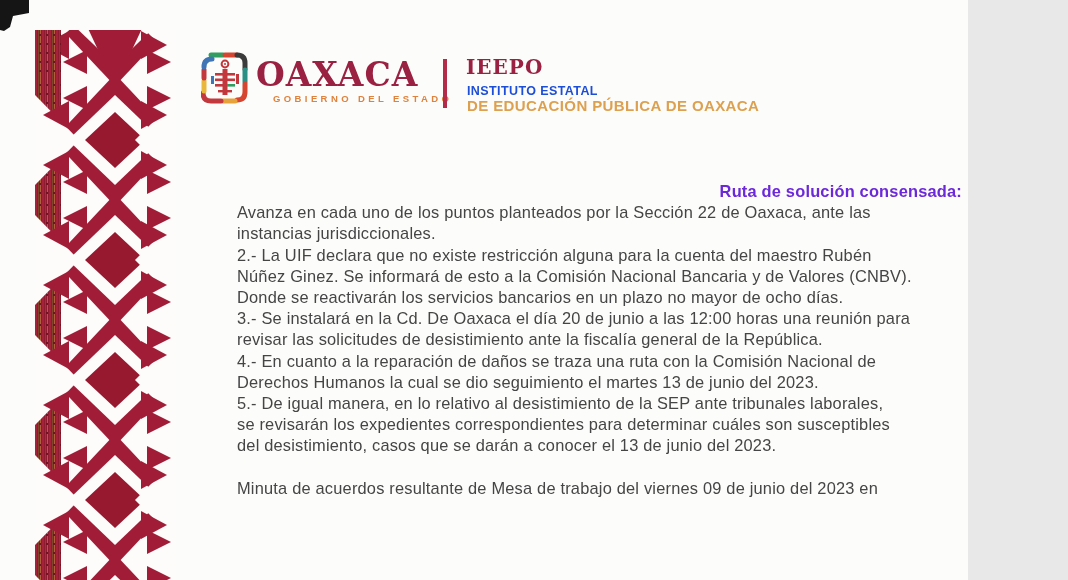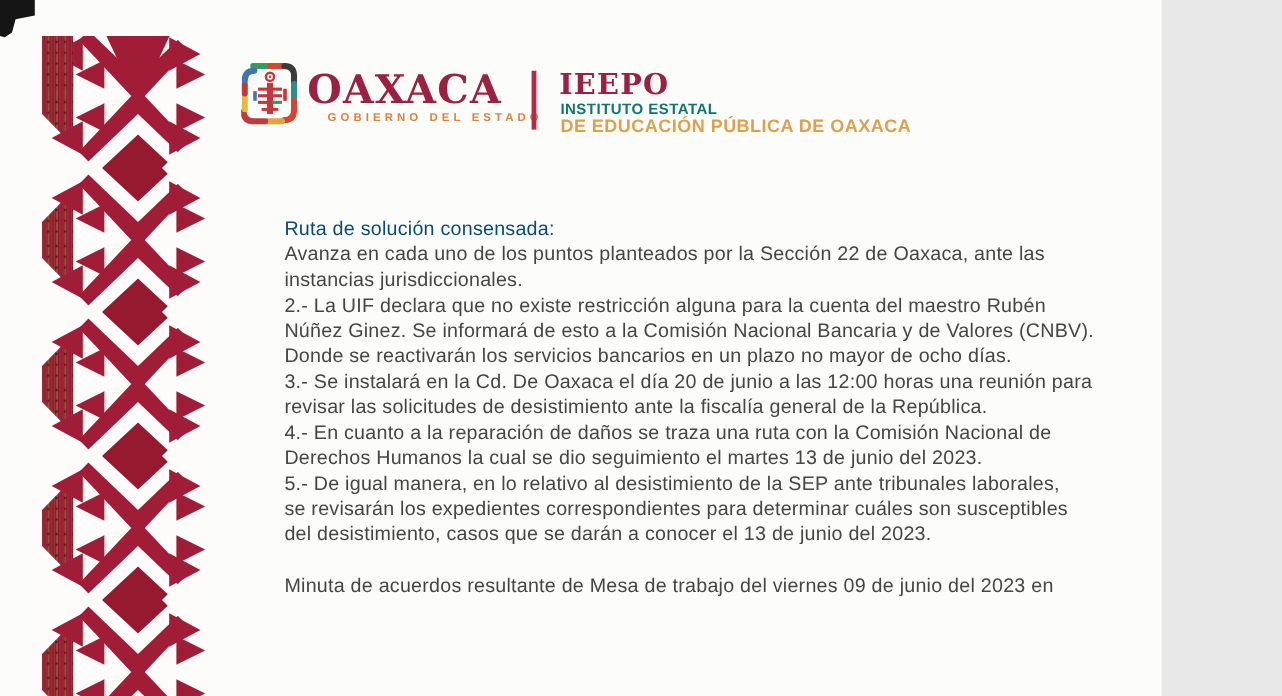--- a/index.html
+++ b/index.html
@@ -22,31 +22,31 @@
     font-size:33px;letter-spacing:1px;color:#9B2142;
   }
   .brand-tagline{
     position:absolute;left:273px;top:93px;
     font-size:9.5px;font-weight:bold;letter-spacing:3.4px;color:#E0813C;
   }
   .header-divider{position:absolute;left:443px;top:59px;width:4px;height:49px;background:#B32B49;}
   .brand-ieepo{
     position:absolute;left:466px;top:55px;
     font-family:"DejaVu Serif", serif;font-weight:bold;
-    font-size:24px;letter-spacing:1px;color:#9B2142;
+    font-size:20px;letter-spacing:1px;color:#9B2142;
   }
-  .inst-line1{position:absolute;left:467px;top:84px;font-size:12.5px;font-weight:600;letter-spacing:.4px;color:#0f766e;}
+  .inst-line1{position:absolute;left:467px;top:84px;font-size:12.5px;font-weight:600;letter-spacing:.4px;color:#1d4ed8;}
   .inst-line2{position:absolute;left:467px;top:97px;font-size:15px;font-weight:600;letter-spacing:.4px;color:#DDA04F;}
   
   .doc{
     position:absolute;left:237px;top:181px;width:725px;
     font-size:16.4px;line-height:21.2px;letter-spacing:.2px;
     color:#454545;
   }
-  .doc .heading{font-weight:400;color:#0c4a6e;}
+  .doc .heading{font-weight:700;color:#6d28d9;text-align:right;}
   .doc .line{height:21.2px;white-space:nowrap;}
   .gap{height:21.2px;}
   .gap2{height:25px;}
 </style>
 </head>
 <body>
 
 <div class="page">
 
   <div class="corner-artifact">

